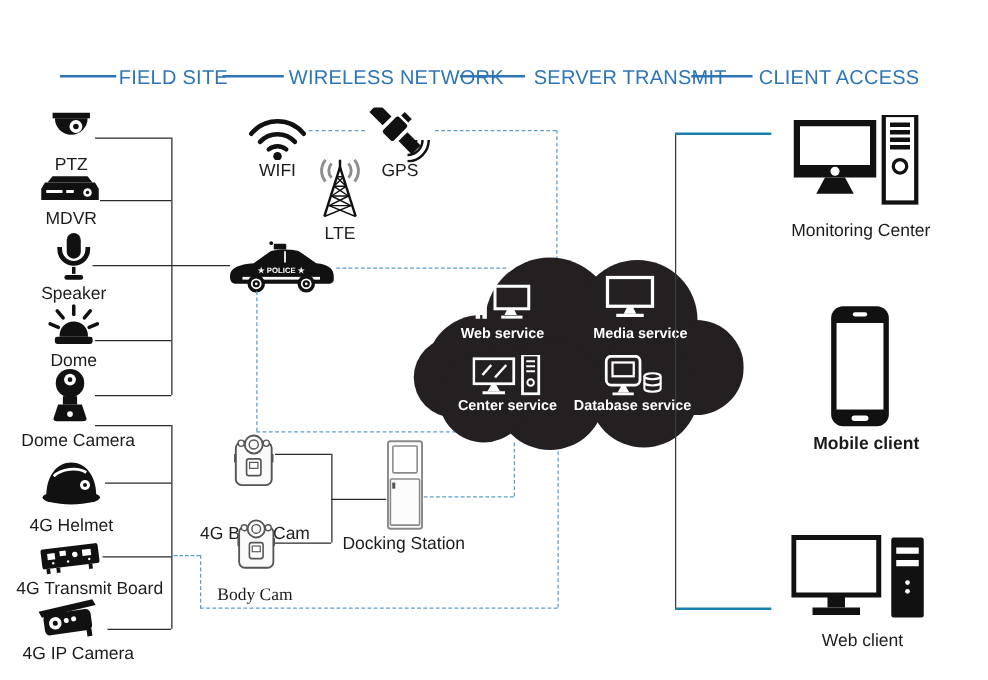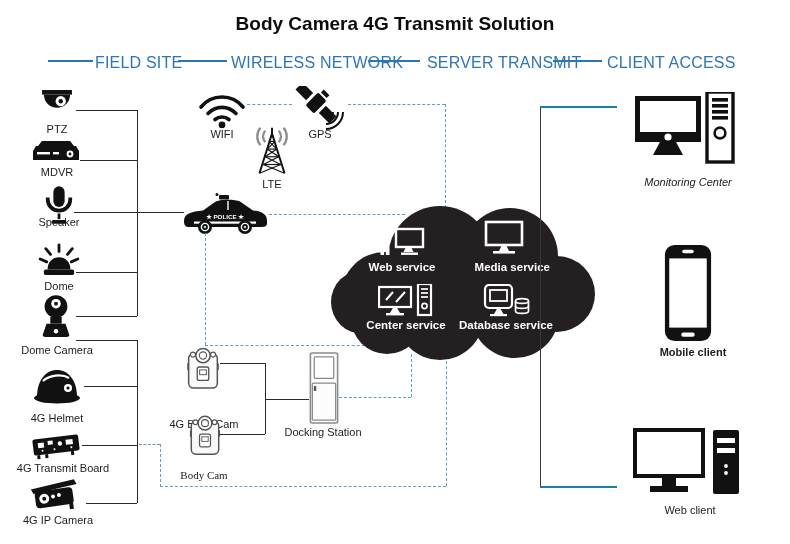--- a/index.html
+++ b/index.html
@@ -1,37 +1,36 @@
 <!DOCTYPE html>
 <html><head>
 <meta charset="utf-8">
 <style>
   html,body{margin:0;padding:0;background:#fff;}
   #canvas{position:relative;width:790px;height:544px;background:#fff;overflow:hidden;
           font-family:"Liberation Sans",sans-serif;}
   .abs{position:absolute;}
-  .lbl{position:absolute;font-size:11px;line-height:1.15;color:#1c1c1c;text-align:center;white-space:nowrap;}
+  .lbl{position:absolute;font-size:14px;line-height:1.15;color:#1c1c1c;text-align:center;white-space:nowrap;}
   .hdr-lbl{position:absolute;font-size:16px;color:#2e75b5;text-align:center;letter-spacing:.2px;white-space:nowrap;}
   .hdr-line{position:absolute;height:0;border-top:2px solid #2e75b5;}
   .hline{position:absolute;height:0;border-top:1px solid #2a2a2a;}
   .vline{position:absolute;width:0;border-left:1px solid #2a2a2a;}
   .dash-h{position:absolute;height:0;border-top:1.5px dashed #5b9ec9;}
   .dash-v{position:absolute;width:0;border-left:1.5px dashed #5b9ec9;}
   .blue-h{position:absolute;height:0;border-top:2px solid #1b7fad;}
   .client-v{position:absolute;width:0;border-left:1.5px solid #3a3a3a;}
   .title{position:absolute;left:0;right:0;top:13px;text-align:center;font-size:19px;font-weight:600;color:#0c0c0c;}
   .cloud-lbl{position:absolute;font-size:11.5px;font-weight:600;color:#fff;text-align:center;white-space:nowrap;}
   svg{display:block;}
 </style>
 </head>
 <body>
 
 <div id="canvas">
 
-  <div class="title">Body Camera 4G Transmit Solution</div>
 
   <div>
     <div class="hdr-line" style="left:48px;top:60px;width:45px;"></div>
     <div class="hdr-lbl" style="left:95px;top:54px;width:80px;">FIELD SITE</div>
     <div class="hdr-line" style="left:178px;top:60px;width:49px;"></div>
     <div class="hdr-lbl" style="left:231px;top:54px;width:130px;">WIRELESS NETWORK</div>
     <div class="hdr-line" style="left:368px;top:60px;width:52px;"></div>
     <div class="hdr-lbl" style="left:427px;top:54px;width:120px;">SERVER TRANSMIT</div>
     <div class="hdr-line" style="left:553px;top:60px;width:49px;"></div>
     <div class="hdr-lbl" style="left:607px;top:54px;width:106px;">CLIENT ACCESS</div>
@@ -60,21 +59,21 @@
   <div class="lbl" style="left:27px;top:166px;width:60px;">MDVR</div>
 
   <div class="abs" style="left:44px;top:186px;">
     <svg width="30" height="40" viewBox="0 0 32 42">
       <rect x="10" y="0" width="12" height="22" rx="6" fill="#111"></rect>
       <path d="M4,12 v2 a12,12 0 0 0 24,0 v-2" stroke="#111" stroke-width="4" fill="none"></path>
       <rect x="14.5" y="29" width="3" height="6" fill="#111"></rect>
       <rect x="8" y="36" width="16" height="4" rx="2" fill="#111"></rect>
     </svg>
   </div>
-  <div class="lbl" style="left:29px;top:216px;width:60px;">Speaker</div>
+  <div class="lbl" style="left:29px;top:226px;width:60px;">Speaker</div>
 
   <div class="abs" style="left:38px;top:243px;">
     <svg width="42" height="34" viewBox="0 0 44 36">
       <path d="M10,27 a12,12 0 0 1 24,0 v1 h-24 z" fill="#111"></path>
       <rect x="6" y="28" width="32" height="6" rx="2" fill="#111"></rect>
       <g stroke="#111" stroke-width="3" stroke-linecap="round">
         <line x1="22" y1="2" x2="22" y2="9"></line>
         <line x1="8" y1="6" x2="13" y2="12"></line>
         <line x1="36" y1="6" x2="31" y2="12"></line>
         <line x1="2" y1="17" x2="9" y2="20"></line>
@@ -368,21 +367,21 @@
       <circle cx="33" cy="45" r="3.6" fill="#fff"></circle>
       <path d="M25,50 h16 l7,13 h-30 z" fill="#111"></path>
       <rect x="72" y="0" width="26" height="70" fill="#fff" stroke="#111" stroke-width="3.4"></rect>
       <rect x="77" y="6" width="16" height="3.6" fill="#111"></rect>
       <rect x="77" y="12" width="16" height="3.6" fill="#111"></rect>
       <rect x="77" y="18" width="16" height="3.6" fill="#111"></rect>
       <rect x="77" y="24" width="16" height="3.6" fill="#111"></rect>
       <circle cx="85" cy="41" r="5.4" fill="none" stroke="#111" stroke-width="2.6"></circle>
     </svg>
   </div>
-  <div class="lbl" style="left:633px;top:176px;width:110px;font-style:italic;">Monitoring Center</div>
+  <div class="lbl" style="left:633px;top:176px;width:110px;">Monitoring Center</div>
 
   <div class="abs" style="left:663px;top:242px;">
     <svg width="50" height="102" viewBox="0 0 52 104">
       <rect x="2" y="2" width="48" height="100" rx="10" fill="#111"></rect>
       <rect x="6.5" y="16" width="39" height="72" fill="#fff"></rect>
       <rect x="20" y="7" width="12" height="3.6" rx="1.8" fill="#fff"></rect>
       <rect x="19" y="93" width="14" height="4.5" rx="2.2" fill="#fff"></rect>
     </svg>
   </div>
   <div class="lbl" style="left:643px;top:346px;width:100px;font-weight:bold;">Mobile client</div>

